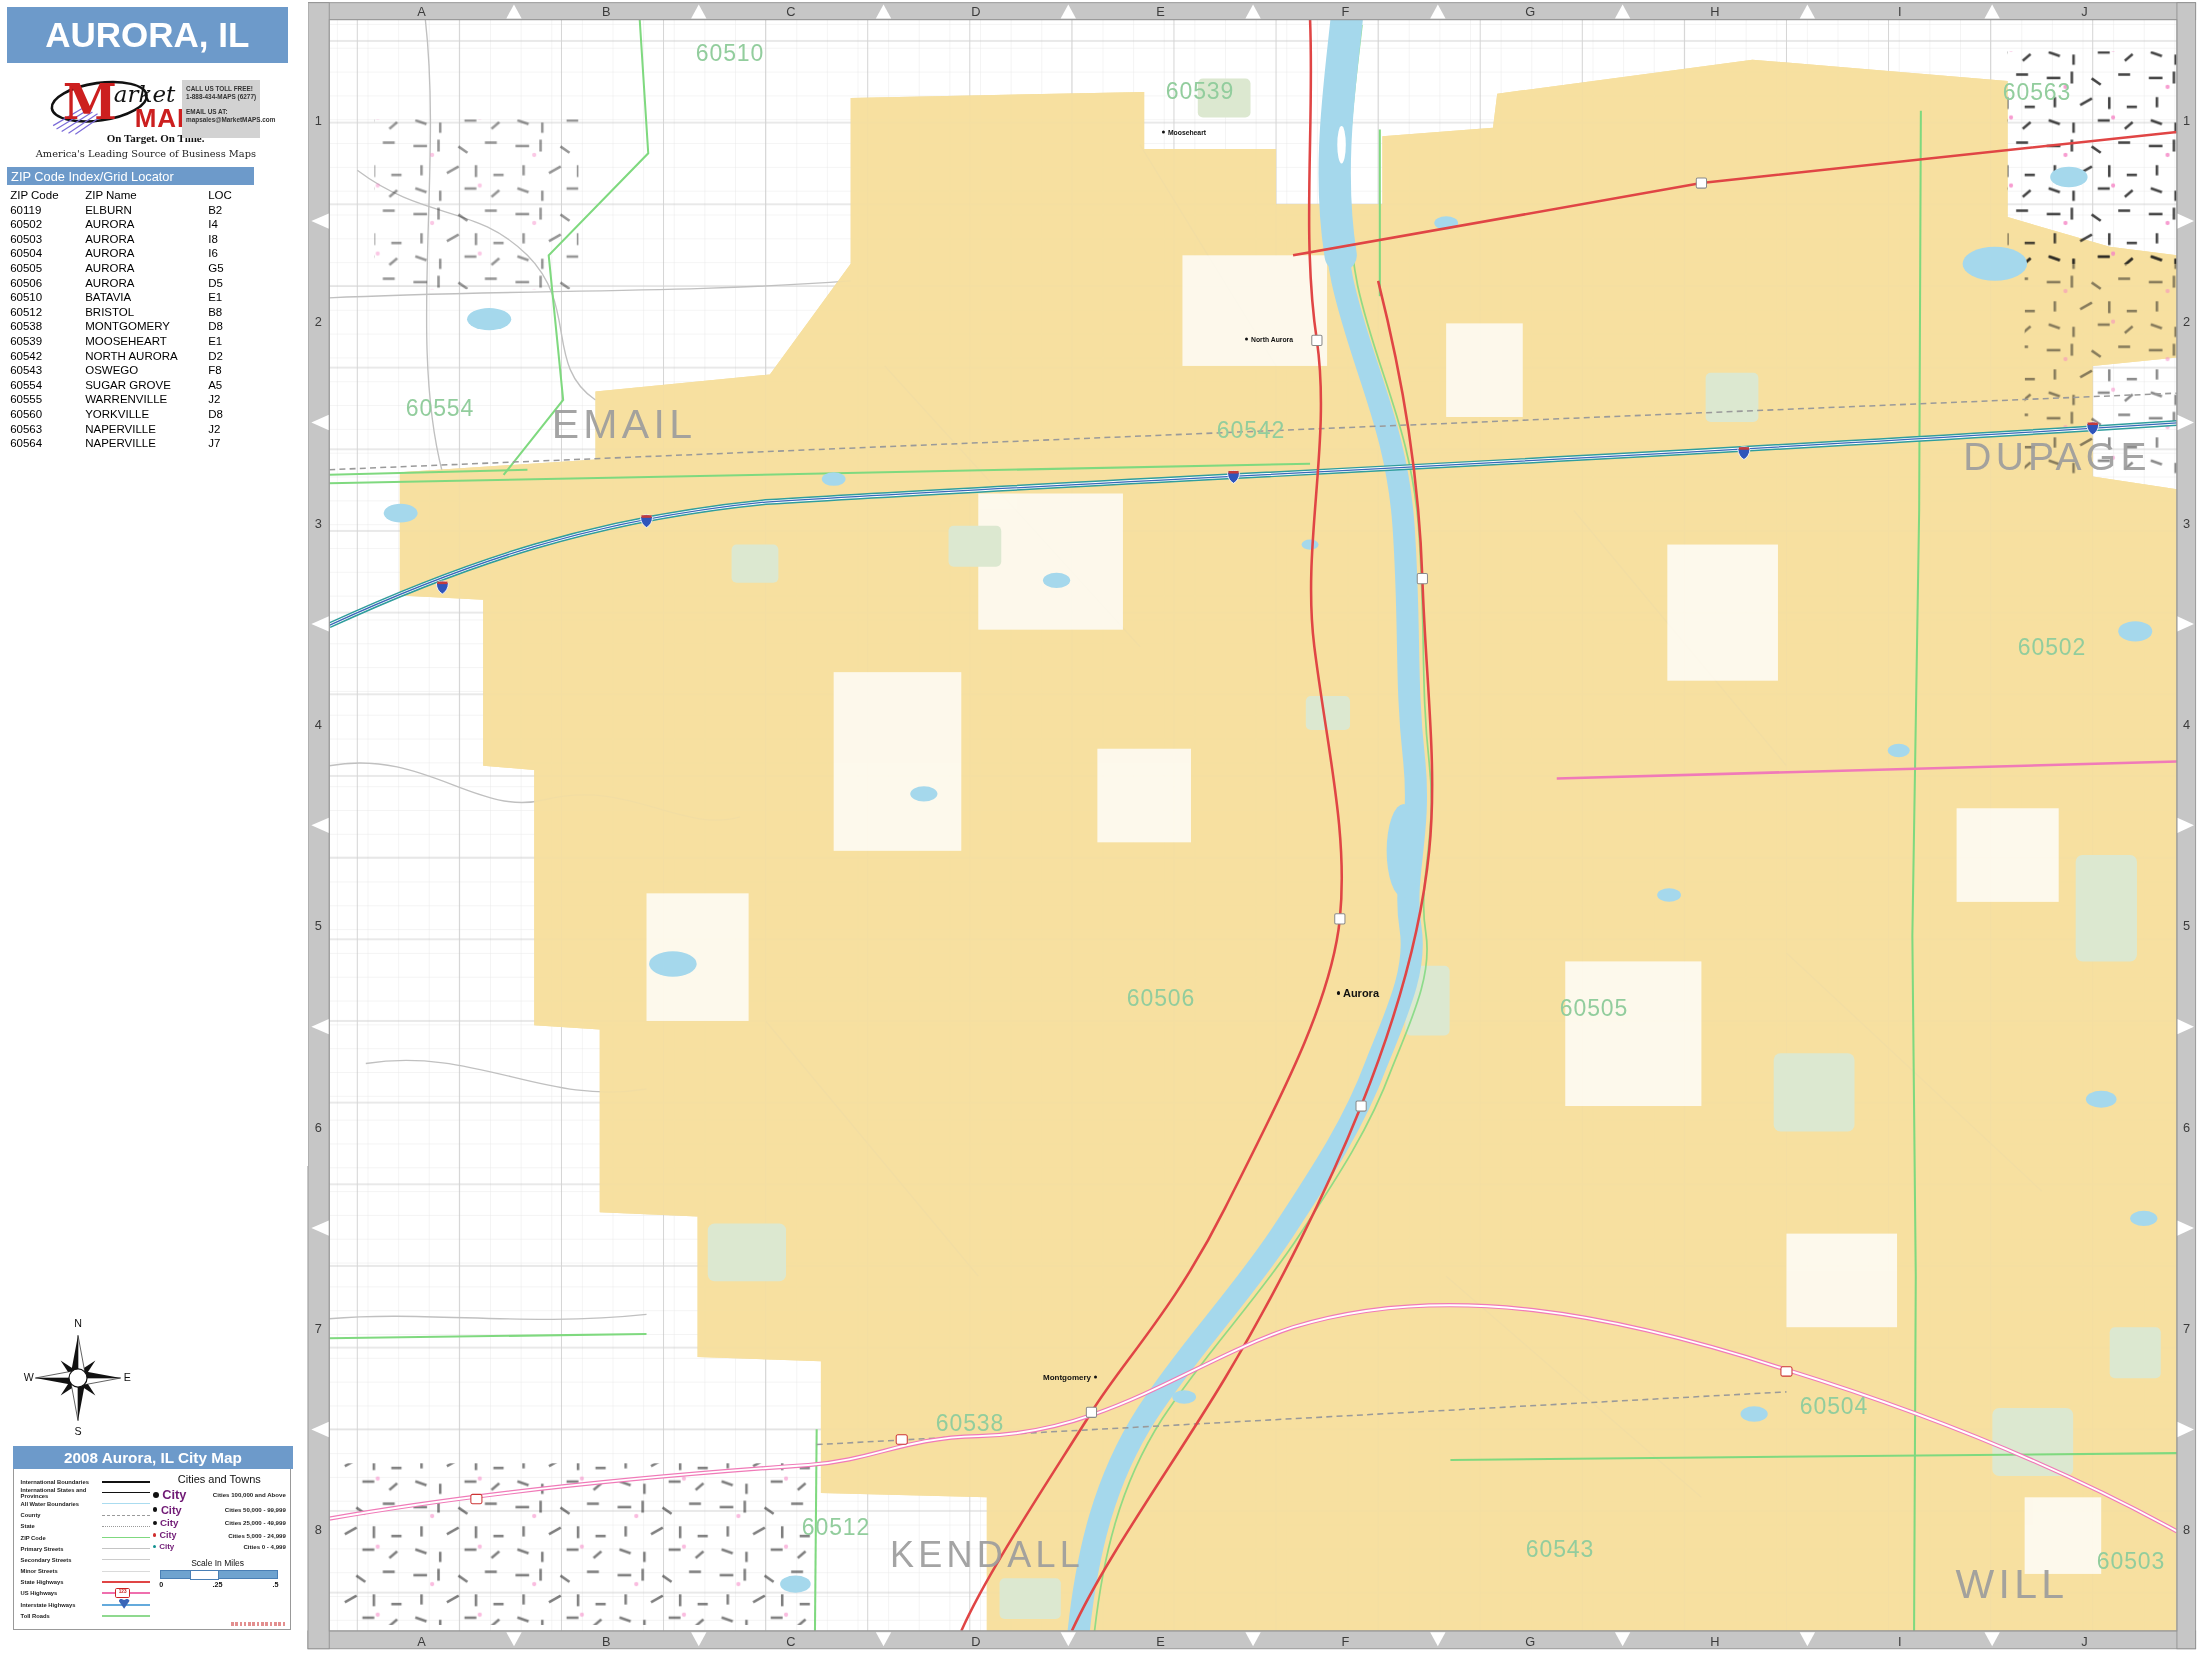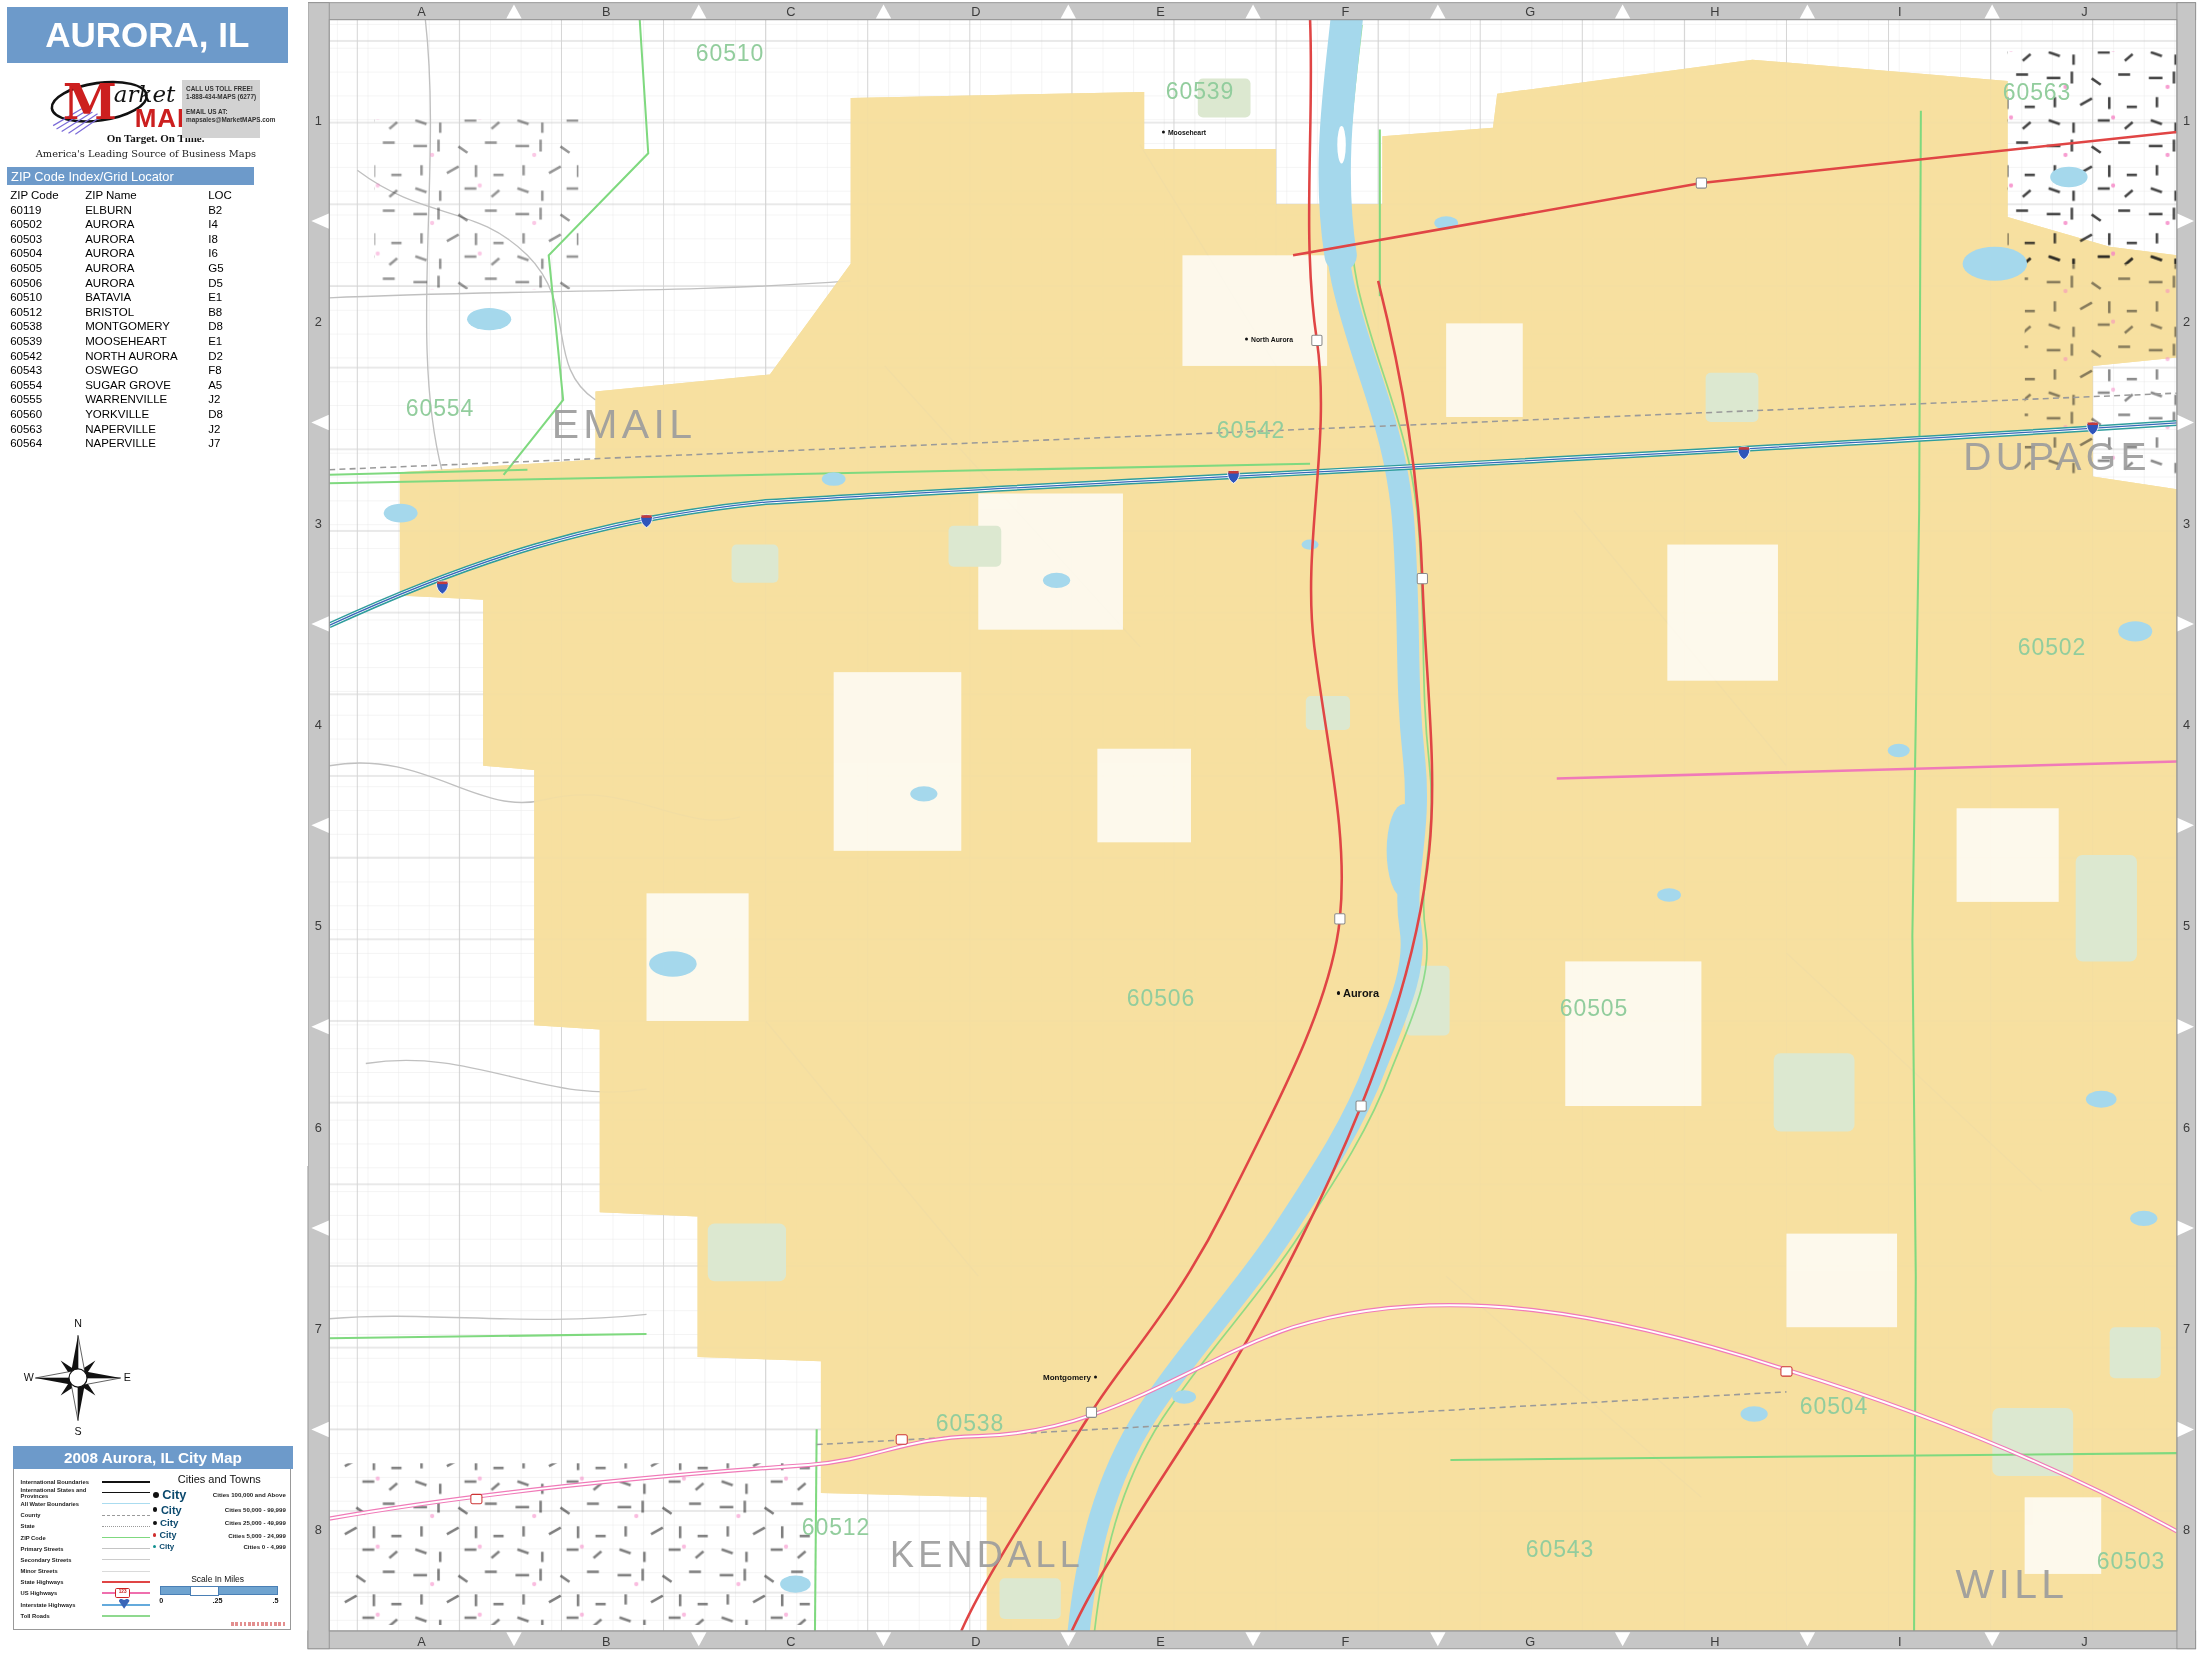--- a/index.html
+++ b/index.html
@@ -65,23 +65,23 @@
   .lline{display:block;width:100%;height:0;}
   .us-shield{position:absolute;left:13.6px;top:-4.3px;width:12.8px;height:7.7px;background:#fff;border:0.9px solid #cc2222;
              border-radius:1.7px;color:#cc2222;font-size:4.7px;font-weight:bold;text-align:center;line-height:6.8px;
              font-style:normal;font-family:"Liberation Sans",sans-serif;}
   .int-shield{position:absolute;left:17px;top:-5.1px;width:11px;height:10.2px;background:#3a66b8;
               clip-path:polygon(50% 100%,0 22%,18% 0,50% 14%,82% 0,100% 22%);}
   .cities-box{position:absolute;left:139px;top:25.5px;width:133px;}
   .cities-title{font-size:11px;color:#111;text-align:center;margin-bottom:2.6px;}
   .crow{display:flex;align-items:center;margin:1.7px 0;gap:3.4px;}
   .cdot{border-radius:50%;flex:none;}
-  .ccity{font-weight:600;color:#0c4a6e;}
+  .ccity{font-weight:600;color:#701a75;}
   .cdesc{margin-left:auto;font-size:6.1px;font-weight:bold;color:#222;}
-  .scale-wrap{margin-top:23px;padding-left:6.8px;}
+  .scale-wrap{margin-top:7px;padding-left:6.8px;}
   .scale-title{font-size:8.5px;text-align:center;width:116px;color:#111;}
   .scalebar{position:relative;width:116px;height:6.8px;border:0.9px solid #4a7fb5;background:#fff;margin:2.6px 0 0.9px;}
   .scalebar .s1{position:absolute;left:0;top:0;width:29px;height:6.8px;background:#6fa3cf;}
   .scalebar .s2{position:absolute;left:29px;top:-1.7px;width:29px;height:10.2px;background:#fff;border:0.9px solid #4a7fb5;box-sizing:border-box;}
   .scalebar .s3{position:absolute;left:58px;top:0;width:58px;height:6.8px;background:#6fa3cf;}
   .scale-ticks{position:relative;width:116px;height:9.4px;font-size:7.2px;font-weight:bold;color:#111;}
   .scale-ticks span{position:absolute;transform:translateX(-50%);}
   .fineprint{position:absolute;right:5.1px;bottom:3.4px;width:54px;height:3.4px;opacity:.55;
              background:repeating-linear-gradient(90deg,#c33 0 2.6px,#fff 2.6px 4.3px);}
 </style>

